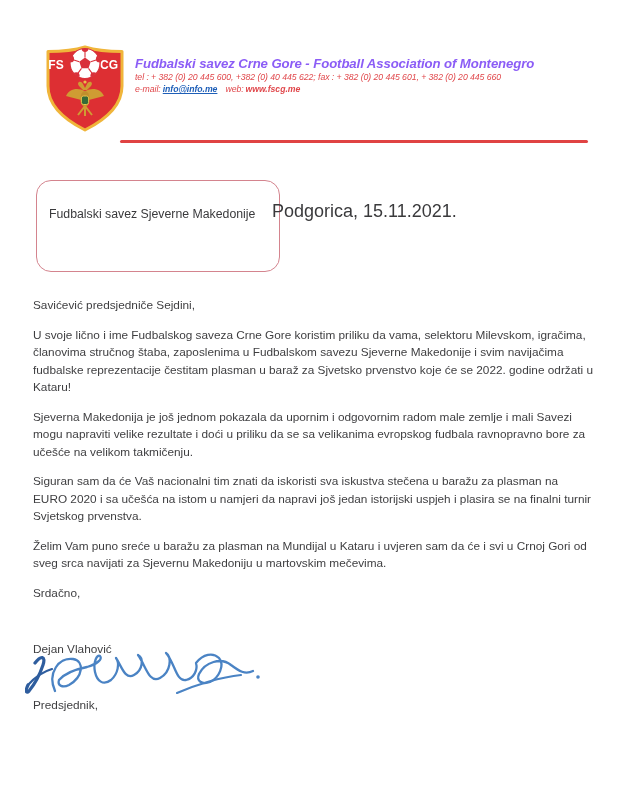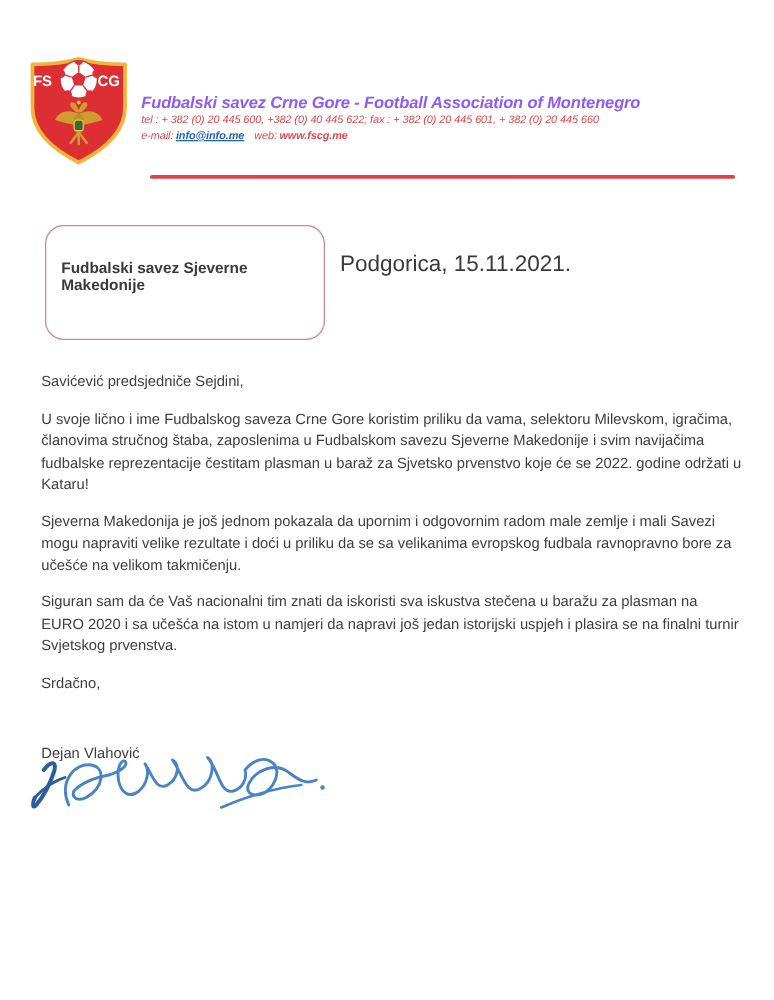--- a/index.html
+++ b/index.html
@@ -7,21 +7,21 @@
     position: relative;
     width: 619px;
     height: 800px;
     background: #ffffff;
     font-family: "Liberation Sans", sans-serif;
     color: #3e3e40;
     overflow: hidden;
   }
 
   
-  .letterhead { position: absolute; top: 44px; left: 20px; display: flex; align-items: center; }
+  .letterhead { position: absolute; top: 44px; left: 42px; display: flex; align-items: flex-start; }
   .crest { display: block; flex: 0 0 auto; }
   .lh-text { margin-left: 7px; padding-top: 12px; }
   .org-title {
     font-size: 13.2px; font-weight: bold; font-style: italic;
     color: #8b5cf6; white-space: nowrap; letter-spacing: -0.1px;
   }
   .addr {
     font-size: 8.7px; font-style: italic; color: #e0474b;
     white-space: nowrap; line-height: 12.4px; letter-spacing: -0.05px;
   }
@@ -31,22 +31,22 @@
     cursor: pointer; margin: 0 8px 0 2px;
   }
   .webval { font-weight: bold; margin-left: 2px; }
   .rule {
     position: absolute; top: 140px; left: 120px; width: 468px; height: 3px;
     background: #e04343; border-radius: 2px;
   }
 
   
   .recipient-box {
-    position: absolute; top: 180px; left: 36px; width: 224px; height: 92px;
-    border: 1.5px solid #d4848e; border-radius: 15px; box-sizing: border-box; font-weight: bold;
+    position: absolute; top: 180px; left: 36px; width: 244px; height: 92px;
+    border: 1.5px solid #d4848e; border-radius: 15px; box-sizing: border-box;
   }
   .recipient-box span {
     display: block; padding: 26px 0 0 12px; font-size: 12.3px; color: #3a3a3c;
   }
   .dateline {
     position: absolute; top: 201px; left: 272px;
     font-size: 18px; color: #3a3a3c;
   }
 
   
@@ -122,29 +122,31 @@
   <div class="recipient-box">
     <span>Fudbalski savez Sjeverne Makedonije</span>
   </div>
   <div class="dateline">Podgorica, 15.11.2021.</div>
 
   <main class="letter-body">
     <p>Savićević predsjedniče Sejdini,</p>
     <p>U svoje lično i ime Fudbalskog saveza Crne Gore koristim priliku da vama, selektoru Milevskom, igračima, članovima stručnog štaba, zaposlenima u Fudbalskom savezu Sjeverne Makedonije i svim navijačima fudbalske reprezentacije čestitam plasman u baraž za Sjvetsko prvenstvo koje će se 2022. godine održati u Kataru!</p>
     <p>Sjeverna Makedonija je još jednom pokazala da upornim i odgovornim radom male zemlje i mali Savezi mogu napraviti velike rezultate i doći u priliku da se sa velikanima evropskog fudbala ravnopravno bore za učešće na velikom takmičenju.</p>
     <p>Siguran sam da će Vaš nacionalni tim znati da iskoristi sva iskustva stečena u baražu za plasman na EURO 2020 i sa učešća na istom u namjeri da napravi još jedan istorijski uspjeh i plasira se na finalni turnir Svjetskog prvenstva.</p>
+    <p>Želim Vam puno sreće u baražu za plasman na Mundijal u Kataru i uvjeren sam da će i svi u Crnoj Gori od sveg srca navijati za Sjevernu Makedoniju u martovskim mečevima.</p>
     <p class="closing">Srdačno,</p>
 
     <div class="sig">
       <div class="signer-name">Dejan Vlahović</div>
       <svg class="scribble" width="246" height="56" viewBox="0 0 246 56">
         <g fill="none" stroke-linecap="round" stroke-linejoin="round">
           <path d="M10 16 C16 8 21 9 18 18 C15 27 9 38 4 44 C1 47 0 44 3 38" stroke="#2e5d9e" stroke-width="3.2"></path>
           <path d="M3 38 C10 30 20 24 27 22" stroke="#2e5d9e" stroke-width="2.2"></path>
           <path d="M30 44 C22 26 34 10 48 12 C60 14 58 30 44 38 C38 41 32 39 34 33 C40 26 52 22 62 20 C72 17 78 12 75 9 C72 7 68 15 70 25 C72 34 78 39 86 33 C93 27 95 16 91 11 C97 20 100 33 109 28 C118 23 119 11 113 8 C121 19 124 37 135 31 C146 25 147 10 141 6 C150 16 151 35 161 33 C169 31 173 23 171 16 C178 7 188 5 194 11 C200 18 194 31 185 35 C177 38 171 34 174 27 C180 15 196 10 206 18 C214 24 220 28 228 24" stroke="#4a83c4" stroke-width="2.3"></path>
           <path d="M152 46 C170 38 196 30 216 28" stroke="#4a83c4" stroke-width="2.1"></path>
           <circle cx="233" cy="30" r="1.8" fill="#4a83c4" stroke="none"></circle>
         </g>
       </svg>
+      <div class="signer-title">Predsjednik,</div>
     </div>
   </main>
 
 </div>
 
 </body></html>

